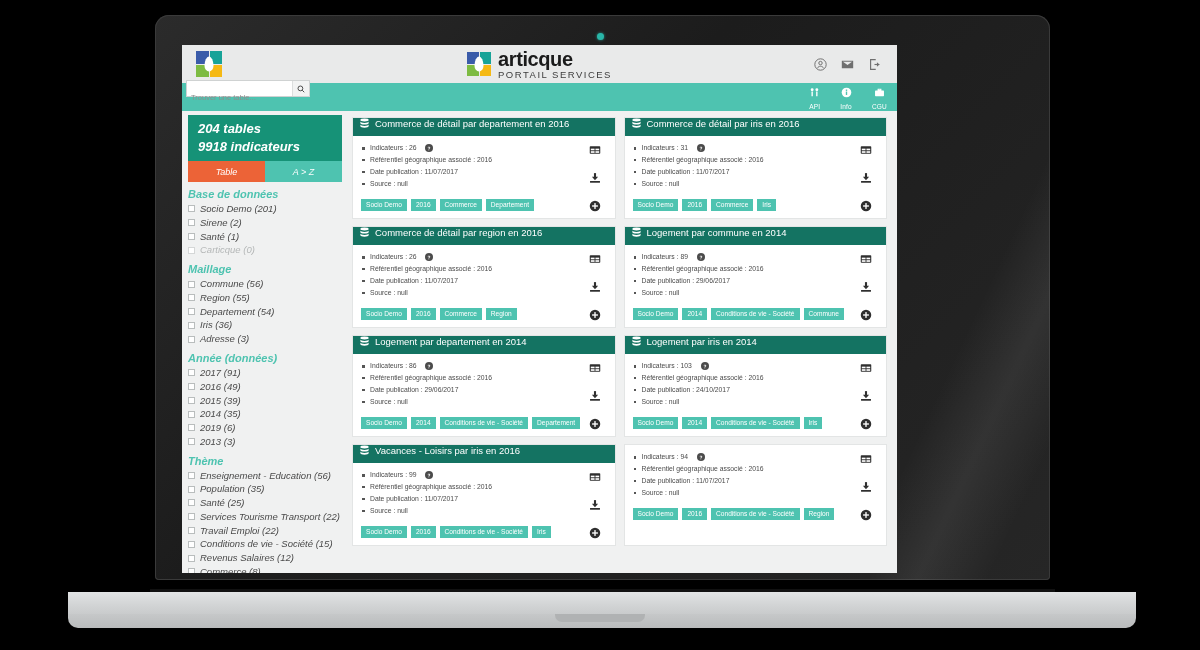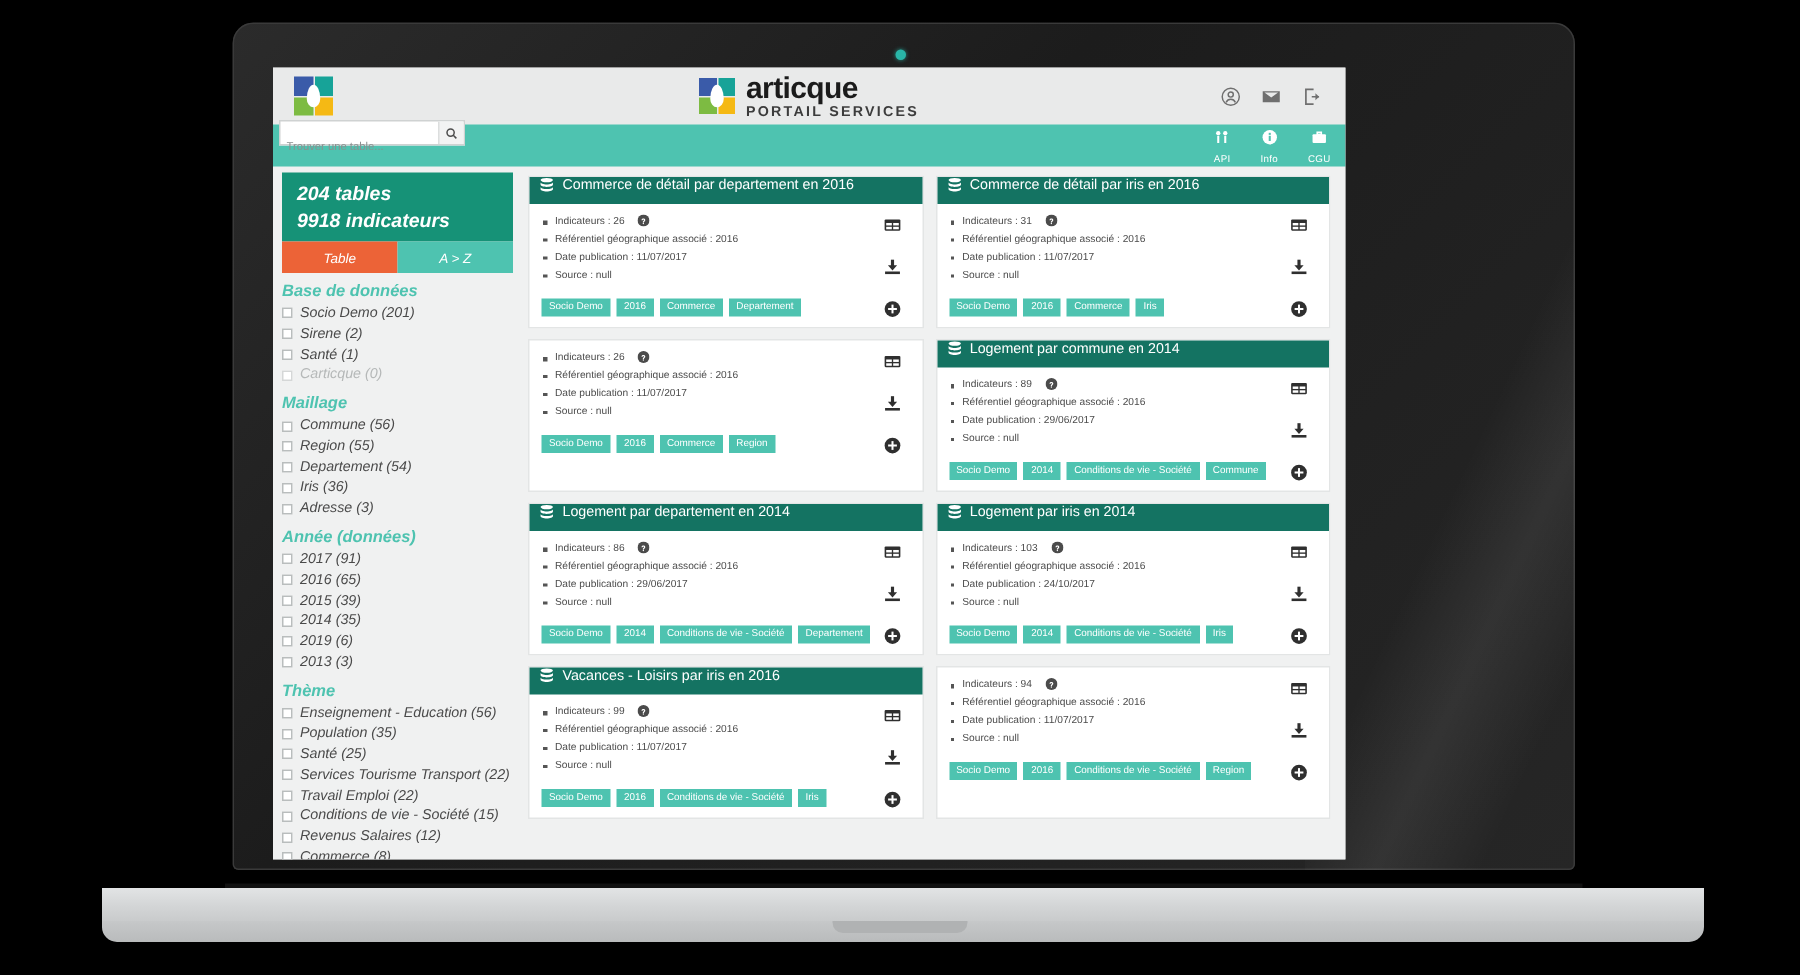--- a/index.html
+++ b/index.html
@@ -79,21 +79,21 @@
   #brand-center {
     flex: 1; display: flex; align-items: center; justify-content: center; gap: 7px;
   }
   #brand-center .logo-mark { width: 24px; height: 24px; }
   .brand-text { line-height: 1; }
   .brand-name {
     font-size: 20px; font-weight: bold; color: #1b1b1b;
     letter-spacing: -0.4px; display: block;
   }
   .brand-sub {
-    font-size: 9.5px; font-weight: bold; color: #3c3c3c;
+    font-size: 9.5px; font-weight: normal; color: #3c3c3c;
     letter-spacing: 1.5px; display: block; margin-top: 1px;
   }
   #header-actions {
     width: 152px; display: flex; align-items: center; justify-content: flex-end;
     gap: 14px; padding-right: 16px;
   }
   .hdr-icon { color: #6f6f6f; display: flex; align-items: center; cursor: pointer; }
 
   
   #toolbar {
@@ -353,21 +353,21 @@
               <span class="cbx"></span>
               <span>Adresse (3)</span>
             </div>
             <div class="facet-title">Année (données)</div>
             <div class="facet-item">
               <span class="cbx"></span>
               <span>2017 (91)</span>
             </div>
             <div class="facet-item">
               <span class="cbx"></span>
-              <span>2016 (65)</span>
+              <span>2016 (49)</span>
             </div>
             <div class="facet-item">
               <span class="cbx"></span>
               <span>2015 (39)</span>
             </div>
             <div class="facet-item">
               <span class="cbx"></span>
               <span>2014 (35)</span>
             </div>
             <div class="facet-item">
@@ -518,20 +518,28 @@
                     <svg width="12" height="12" viewBox="0 0 16 16" fill="currentColor">
                       <circle cx="8" cy="8" r="7"></circle>
                       <rect x="7.1" y="4.1" width="1.8" height="7.8" fill="#fff"></rect>
                       <rect x="4.1" y="7.1" width="7.8" height="1.8" fill="#fff"></rect>
                     </svg>
                   </span>
                 </div>
               </div>
             </div>
             <div class="card">
+              <div class="card-header">
+                <span><svg width="11" height="11" viewBox="0 0 16 16" fill="currentColor">
+                    <ellipse cx="8" cy="3" rx="6" ry="2.1"></ellipse>
+                    <path d="M2 5.2v2.3c0 1.2 2.7 2.1 6 2.1s6-.9 6-2.1V5.2c0 1.2-2.7 2.1-6 2.1S2 6.4 2 5.2z"></path>
+                    <path d="M2 9.6v2.3c0 1.2 2.7 2.1 6 2.1s6-.9 6-2.1V9.6c0 1.2-2.7 2.1-6 2.1s-6-.9-6-2.1z"></path>
+                  </svg></span>
+                <span>Commerce de détail par region en 2016</span>
+              </div>
               <div class="card-body">
                 <ul class="meta-list">
                   <li><span>Indicateurs : 26</span><span class="help-icon">
                       <svg width="8" height="8" viewBox="0 0 16 16" fill="currentColor">
                         <circle cx="8" cy="8" r="8"></circle>
                         <path d="M7.1 10.2c0-.7.1-1 .7-1.5.6-.5.8-.7.8-1.2 0-.5-.3-.8-.8-.8-.5 0-.8.3-.9.9H5.3c.1-1.4 1-2.3 2.6-2.3 1.5 0 2.5.8 2.5 2.1 0 .8-.3 1.3-1 1.8-.6.5-.7.7-.7 1.2v.1H7.1zm-.2 1.8c0-.5.4-.9.9-.9s.9.4.9.9-.4.9-.9.9-.9-.4-.9-.9z" fill="#fff"></path>
                       </svg>
                     </span></li>
                   <li>Référentiel géographique associé : 2016</li>
                   <li>Date publication : 11/07/2017</li>

